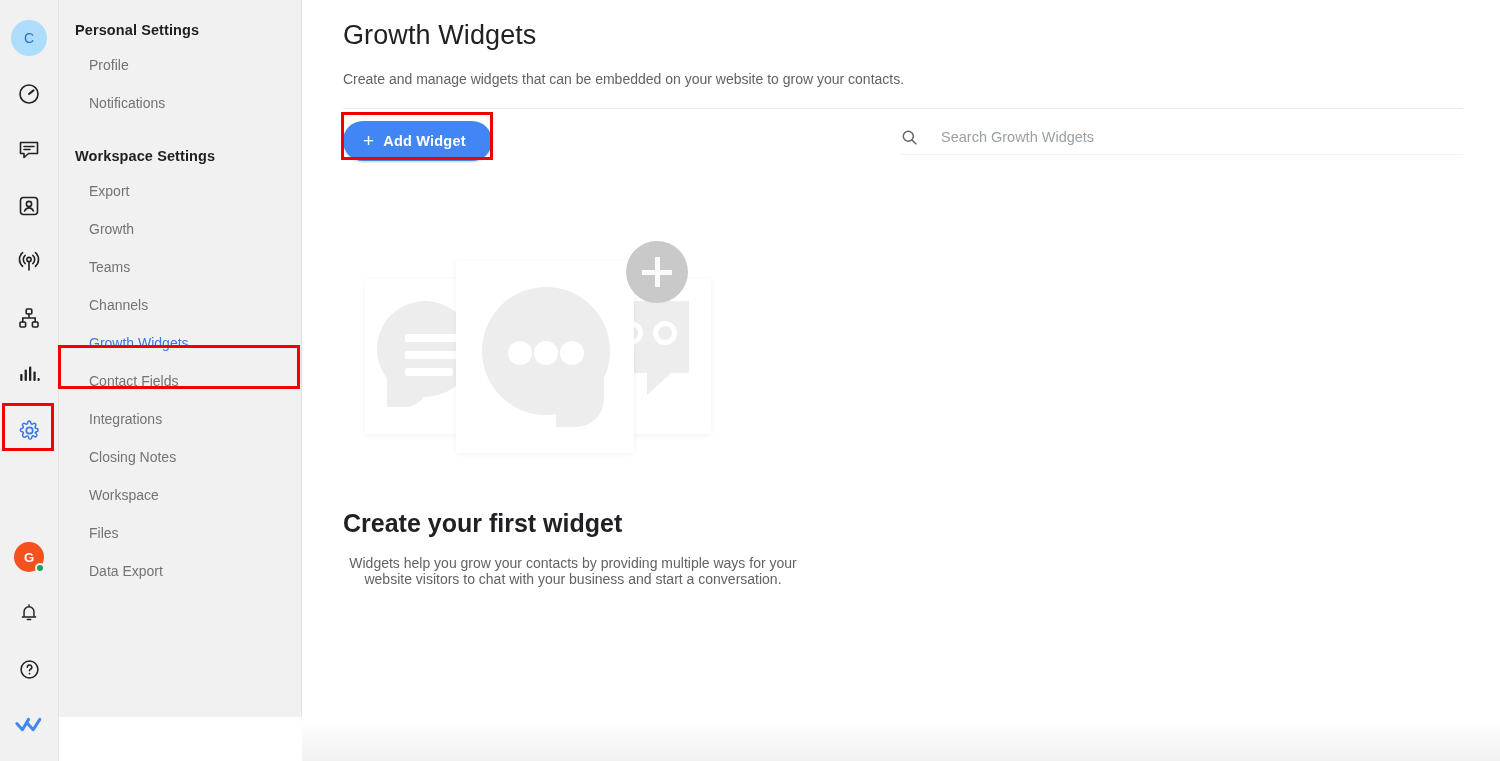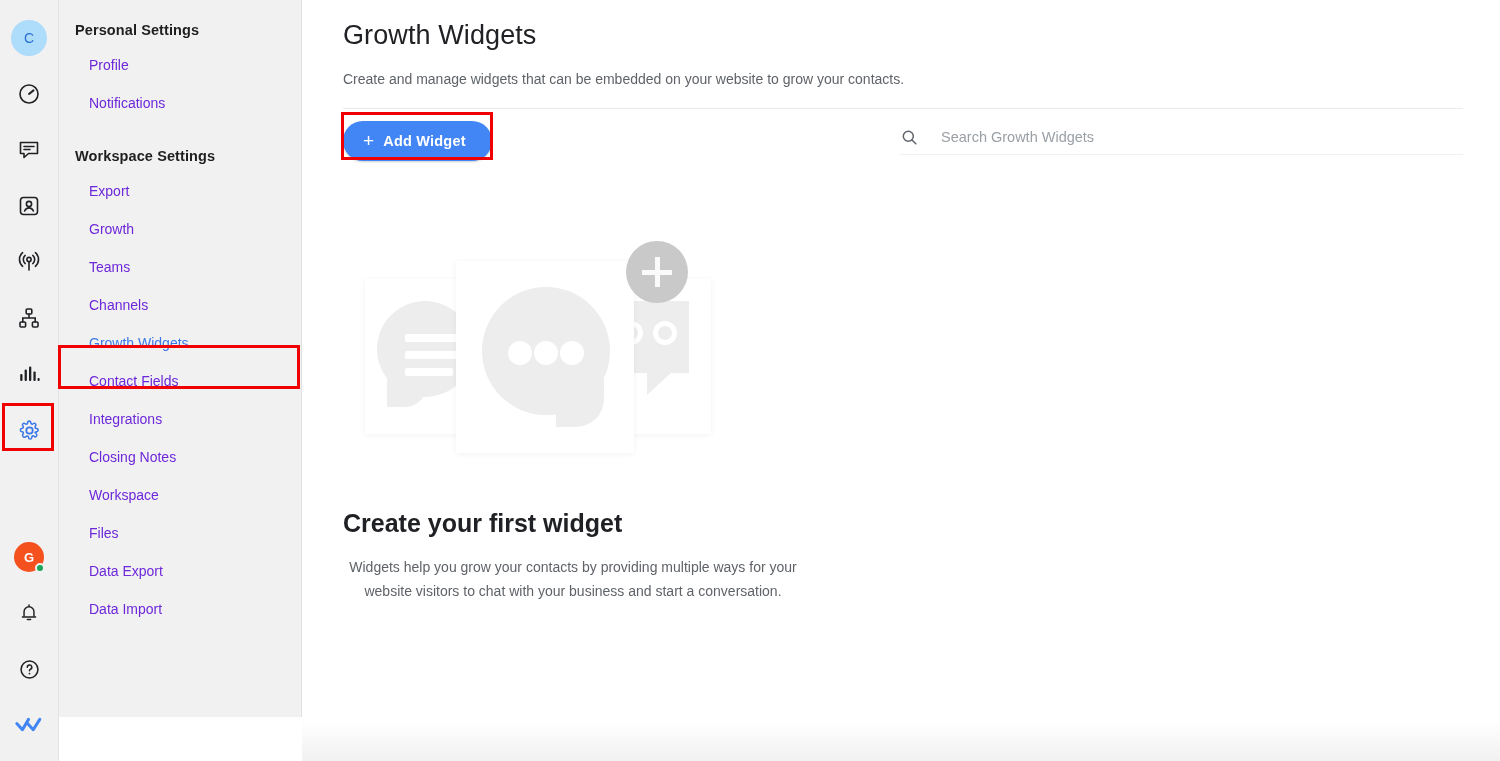--- a/index.html
+++ b/index.html
@@ -57,21 +57,21 @@
     border-right: 1px solid #e0e0e0;
     padding-top: 14px;
     position: relative;
   }
   .nav-section-title {
     font-size: 14.5px; font-weight: 700; color: #1f1f1f;
     padding: 8px 0 8px 16px;
     letter-spacing: 0.1px;
   }
   .nav-item {
-    font-size: 14px; color: #6d28d9;
+    font-size: 14px; color: #737373;
     padding: 9px 0 9px 30px;
     cursor: pointer;
     line-height: 20px;
   }
   .nav-item.active { color: #3b78e7; }
   .nav-gap { height: 18px; }
 
   
   .main {
     flex: 1 1 auto; height: 761px;
@@ -159,21 +159,21 @@
   .line { position: absolute; background: #ffffff; border-radius: 2px; }
   .dot { position: absolute; background: #ffffff; border-radius: 50%; }
   .ring { position: absolute; border: 5px solid #ffffff; border-radius: 50%; }
   .sq-bubble { position: absolute; background: #ededed; }
 
   .empty-title {
     font-size: 25px; font-weight: 700; color: #202124;
     margin-top: 38px;
   }
   .empty-desc {
-    font-size: 14px; color: #5f6368; line-height: 24px;
+    font-size: 14px; color: #5f6368; line-height: 16px;
     text-align: center; margin-top: 17px; width: 460px;
   }
   .bottom-fade {
     position: absolute; left: 0; right: 0; bottom: 0; height: 40px;
     background: linear-gradient(to bottom, rgba(255,255,255,0), #f1f1f1);
     pointer-events: none;
   }
 
   
   .annot {
@@ -317,21 +317,20 @@
     <div class="nav-item">Growth</div>
     <div class="nav-item">Teams</div>
     <div class="nav-item">Channels</div>
     <div class="nav-item active">Growth Widgets</div>
     <div class="nav-item">Contact Fields</div>
     <div class="nav-item">Integrations</div>
     <div class="nav-item">Closing Notes</div>
     <div class="nav-item">Workspace</div>
     <div class="nav-item">Files</div>
     <div class="nav-item">Data Export</div>
-    <div class="nav-item">Data Import</div>
   </div>
 
   <div class="main">
     <div class="page-title">Growth Widgets</div>
     <div class="page-subtitle">Create and manage widgets that can be embedded on your website to grow your contacts.</div>
     <div class="divider"></div>
 
     <div class="toolbar">
       <button class="add-widget-btn">
         <span class="plus">+</span>

